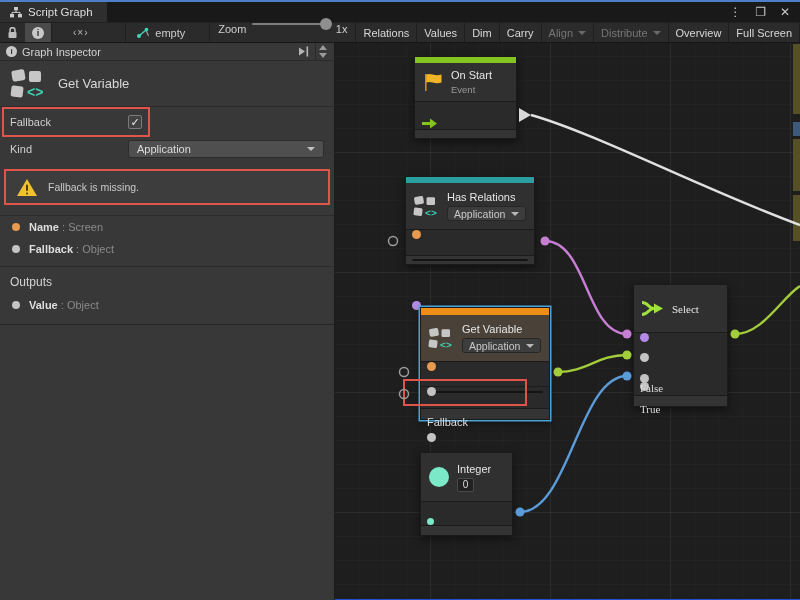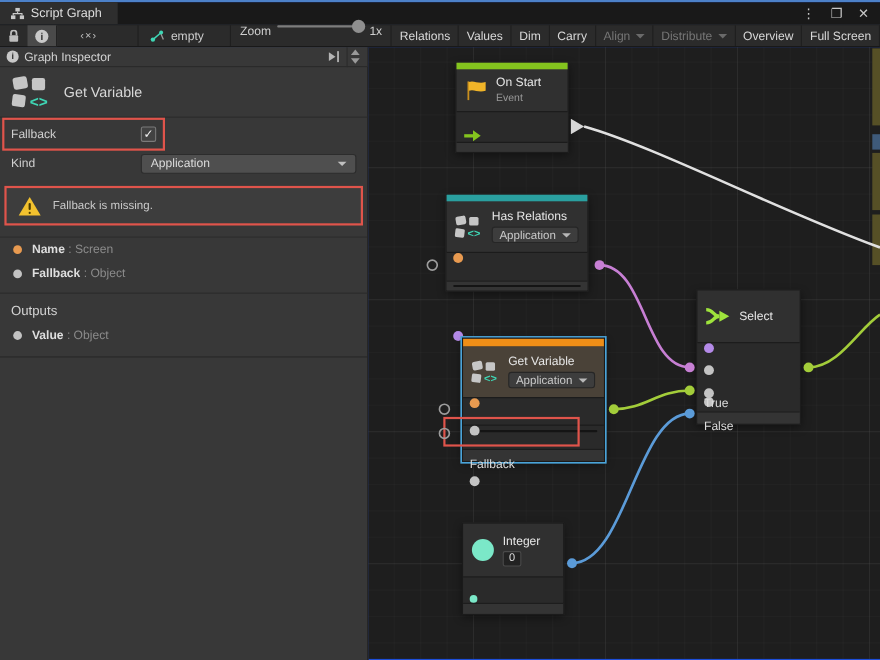--- a/index.html
+++ b/index.html
@@ -339,45 +339,45 @@
           <span class="grow"></span>
           <span class="dot" style="background:#c3c3c3;"></span>
         </div>
         <div class="nrow" style="height:22px;">
           <span class="dot" style="background:#c3c3c3;"></span>
           <span>Fallback</span>
         </div>
         <div class="nfoot" style="height:11px;"></div>
       </div>
 
-      <div class="node" style="left:298px; top:220px; width:95px;">
+      <div class="node" style="left:298px; top:241px; width:95px;font-family:Liberation Serif, serif;">
         <div class="nhead" style="height:47px; border-bottom:0;">
           <svg width="24" height="17" viewBox="0 0 24 17">
             <path d="M1,2.5 C8,2.5 7,8.5 13,8.5 M1,14.5 C8,14.5 7,8.5 13,8.5" stroke="#9ee33c" stroke-width="3" fill="none"></path>
             <polygon points="13,3.5 22,8.5 13,13.5" fill="#9ee33c"></polygon>
           </svg>
           <span class="ntitle">Select</span>
         </div>
         <div class="nrow" style="height:21px;">
           <span class="dot" style="background:#b48ae8;"></span>
           <span class="grow"></span>
           <span class="dot" style="background:#c3c3c3;"></span>
         </div>
         <div class="nrow" style="height:21px; border-top:0;">
           <span class="dot" style="background:#c3c3c3;"></span>
-          <span>True</span>
+          <span>False</span>
         </div>
         <div class="nrow" style="height:21px; border-top:0;">
           <span class="dot" style="background:#c3c3c3;"></span>
-          <span>False</span>
+          <span>True</span>
         </div>
         <div class="nfoot" style="height:11px;"></div>
       </div>
 
-      <div class="node" style="left:85px; top:432px; width:93px;">
+      <div class="node" style="left:85px; top:409px; width:93px;">
         <div class="nhead" style="height:48px;">
           <svg width="22" height="22" viewBox="0 0 22 22">
             <circle cx="11" cy="11" r="10" fill="#7be8c8"></circle>
           </svg>
           <div class="col">
             <span class="ntitle">Integer</span>
             <span class="intfield">0</span>
           </div>
         </div>
         <div class="nrow" style="height:24px; justify-content:flex-end; padding-right:13px;">

